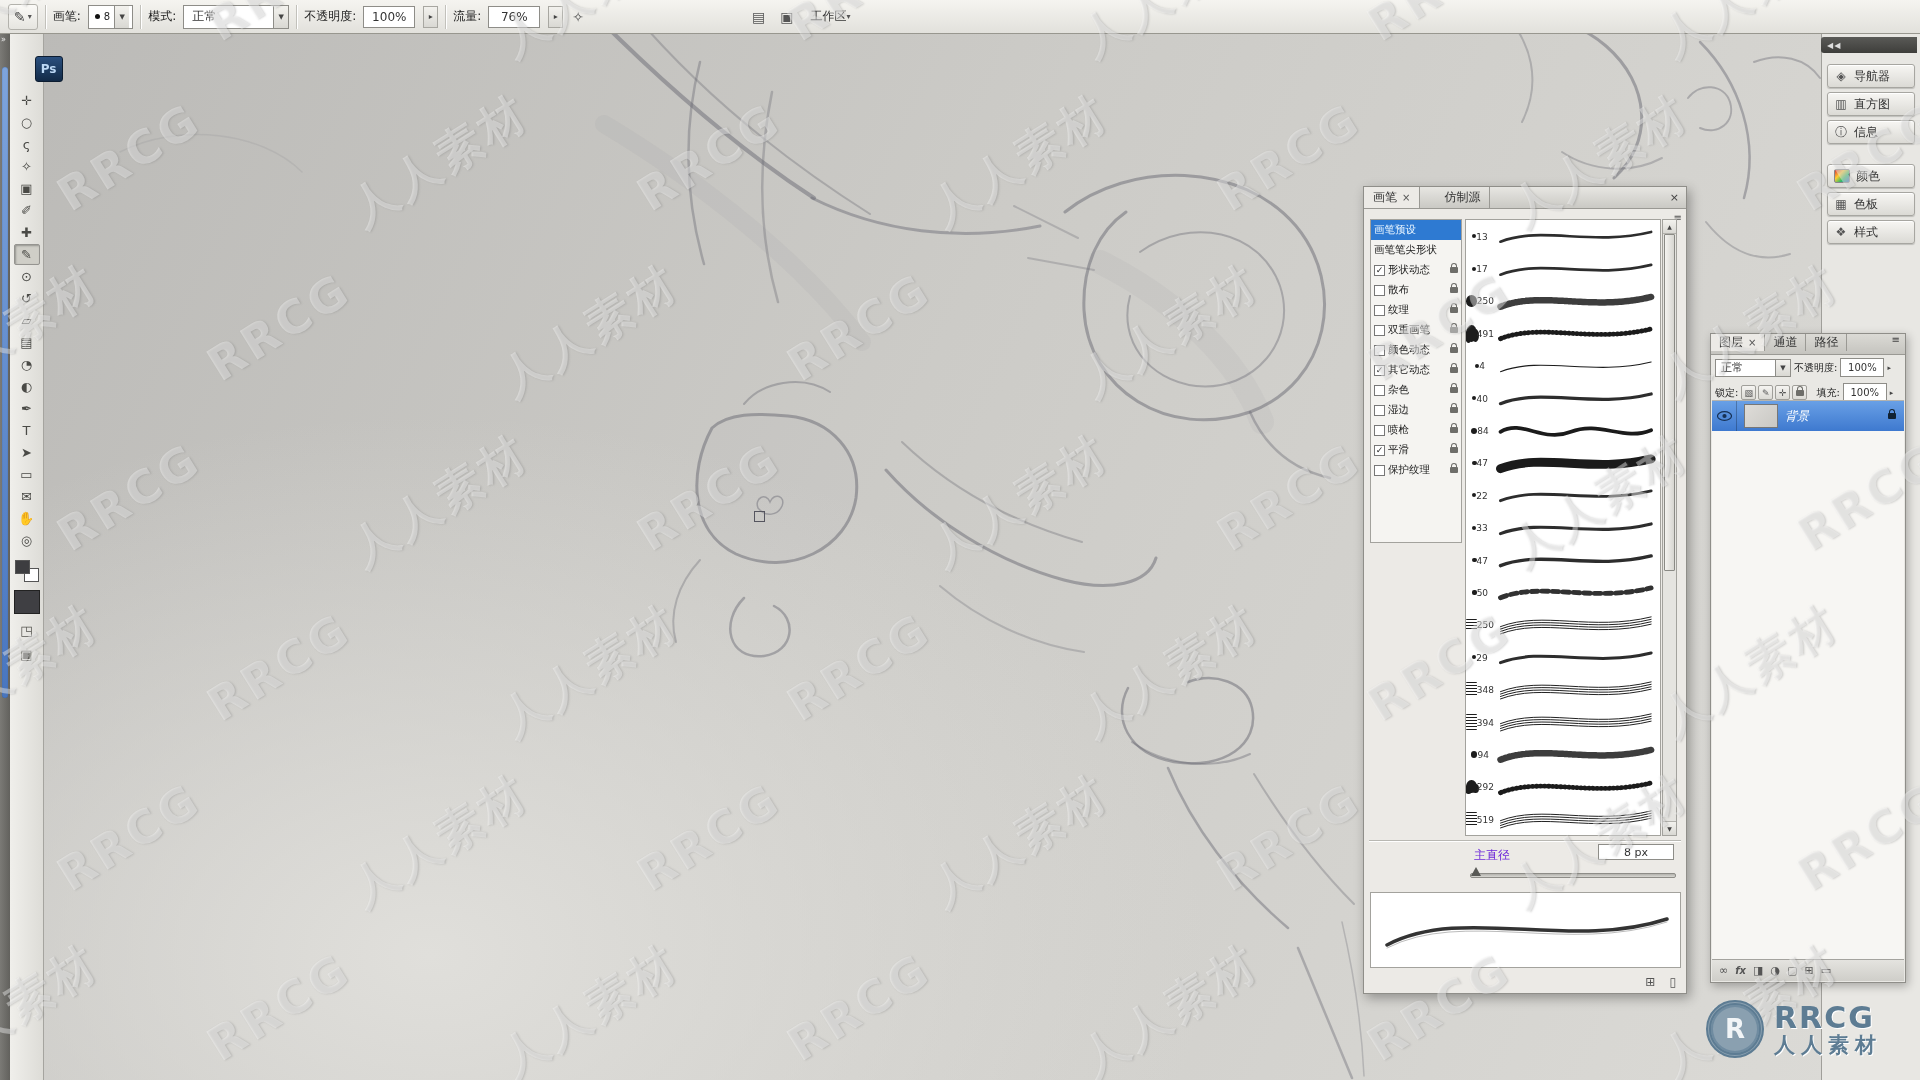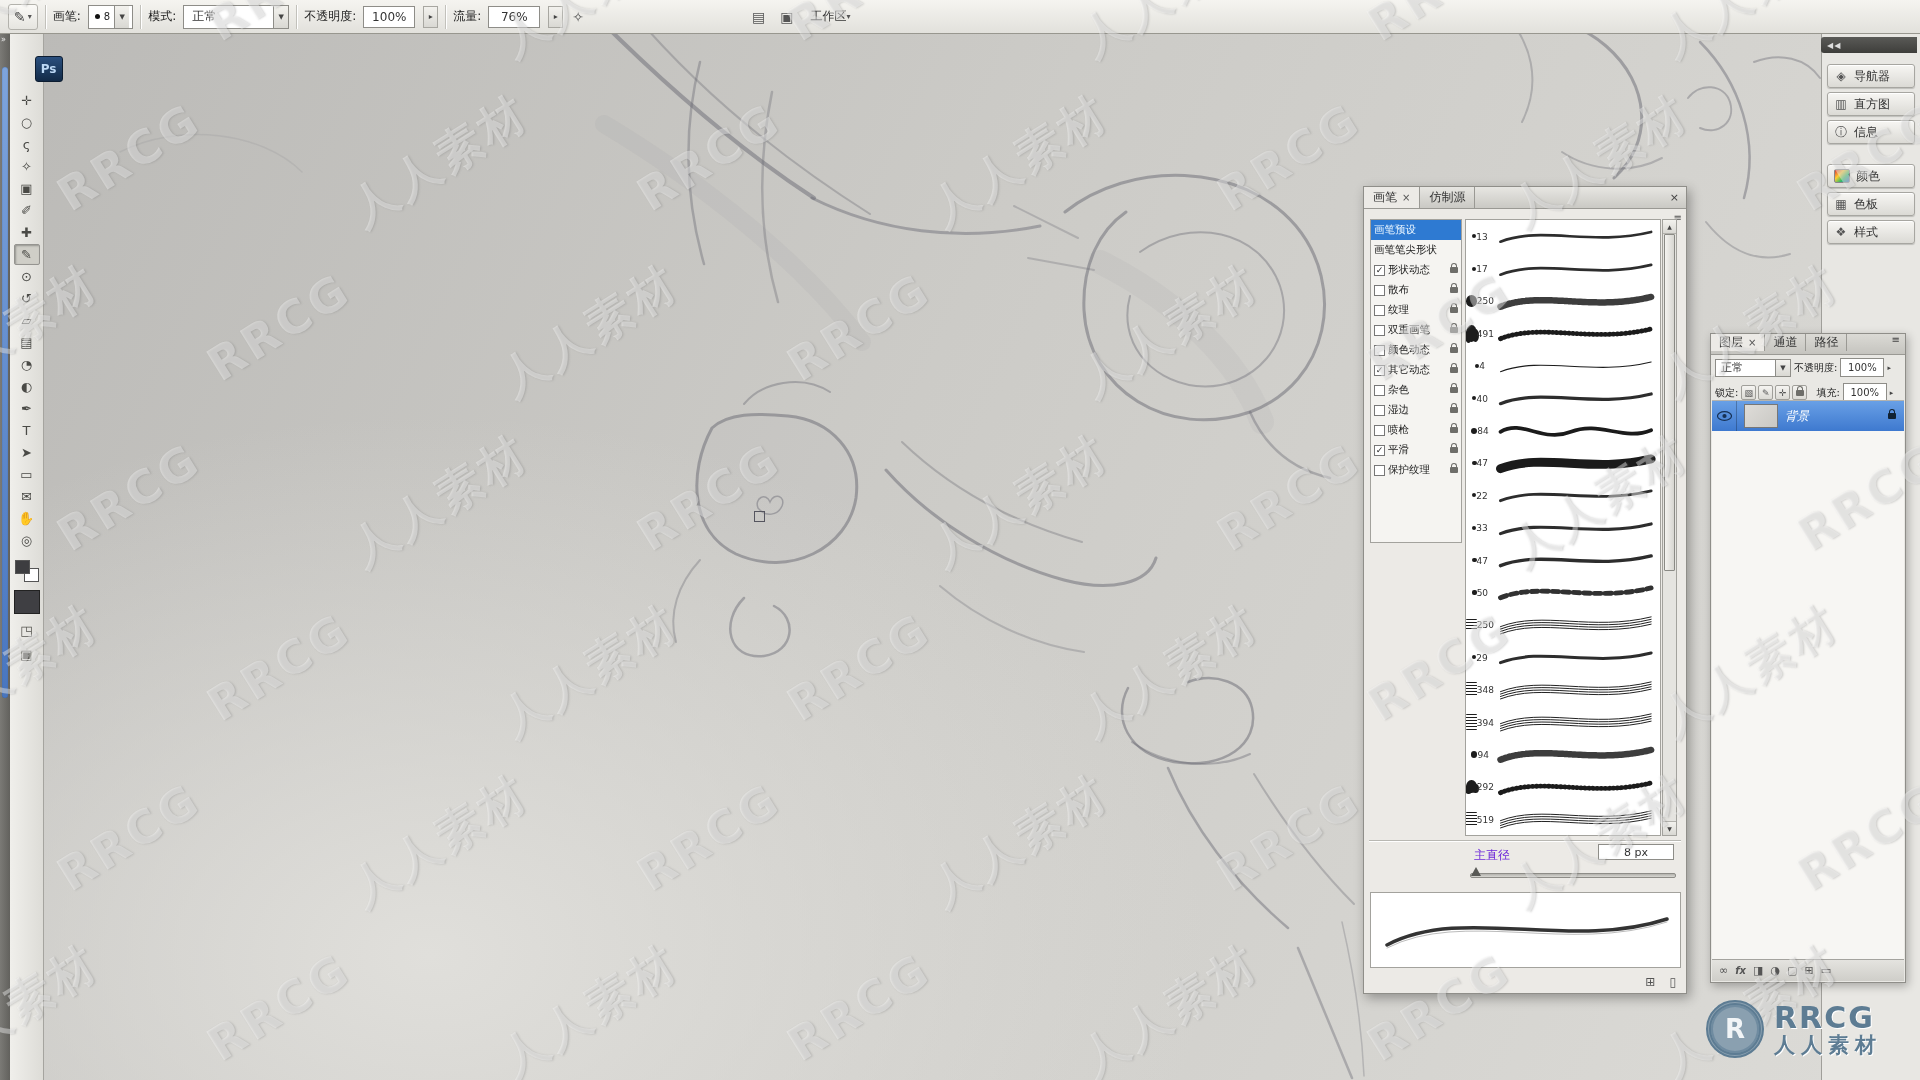--- a/index.html
+++ b/index.html
@@ -97,21 +97,21 @@
   .mini-lock.onblue::before{border-color:#123;}
   .layer-lock{margin-right:8px;}
   .lp-bottom{position:absolute;left:1px;right:1px;bottom:1px;height:21px;
     background:linear-gradient(#e4e3df,#cfcec9);border-top:1px solid #a4a39e;
     display:flex;align-items:center;gap:7px;padding:0 7px;}
   .lp-bico{font-size:11px;color:#555;}
   .lp-bico.fx{font-style:italic;font-weight:bold;font-size:10px;}
   
   .bpanel{position:absolute;left:1363px;top:186px;width:324px;height:808px;box-sizing:border-box;
     background:#eceae6;border:1px solid #8f8e89;z-index:28;box-shadow:3px 4px 11px rgba(0,0,0,.32);}
-  .bp-title{height:21px;background:linear-gradient(#e7e6e2,#cac9c4);display:flex;align-items:stretch;border-bottom:1px solid #9a9994;}
+  .bp-title{height:21px;background:linear-gradient(#e7e6e2,#cac9c4);display:flex;align-items:stretch;border-bottom:1px solid #9a9994;gap:15px;}
   .bp-tab{padding:0 9px;display:flex;align-items:center;gap:5px;border-right:1px solid #9a9994;font-size:12px;color:#333;white-space:nowrap;}
   .bp-tab.active{background:#eceae6;}
   .bp-close{margin-left:auto;padding:0 7px;display:flex;align-items:center;font-size:11px;color:#444;}
   .bp-menu{position:absolute;right:4px;top:25px;font-size:10px;color:#555;}
   .bp-left{position:absolute;left:6px;top:32px;width:92px;height:324px;background:#f5f4f1;border:1px solid #a3a29d;box-sizing:border-box;overflow:hidden;}
   .bo-row{height:20px;display:flex;align-items:center;padding:0 3px;font-size:10.5px;color:#222;white-space:nowrap;box-sizing:border-box;}
   .bo-row.preset{background:#2e7ad2;color:#eaf6ff;}
   .bo-label{overflow:hidden;}
   .bo-row .mini-lock{margin-left:auto;}
   .cb{width:11px;height:11px;border:1px solid #777;background:#fff;font-size:9px;line-height:9px;text-align:center;

